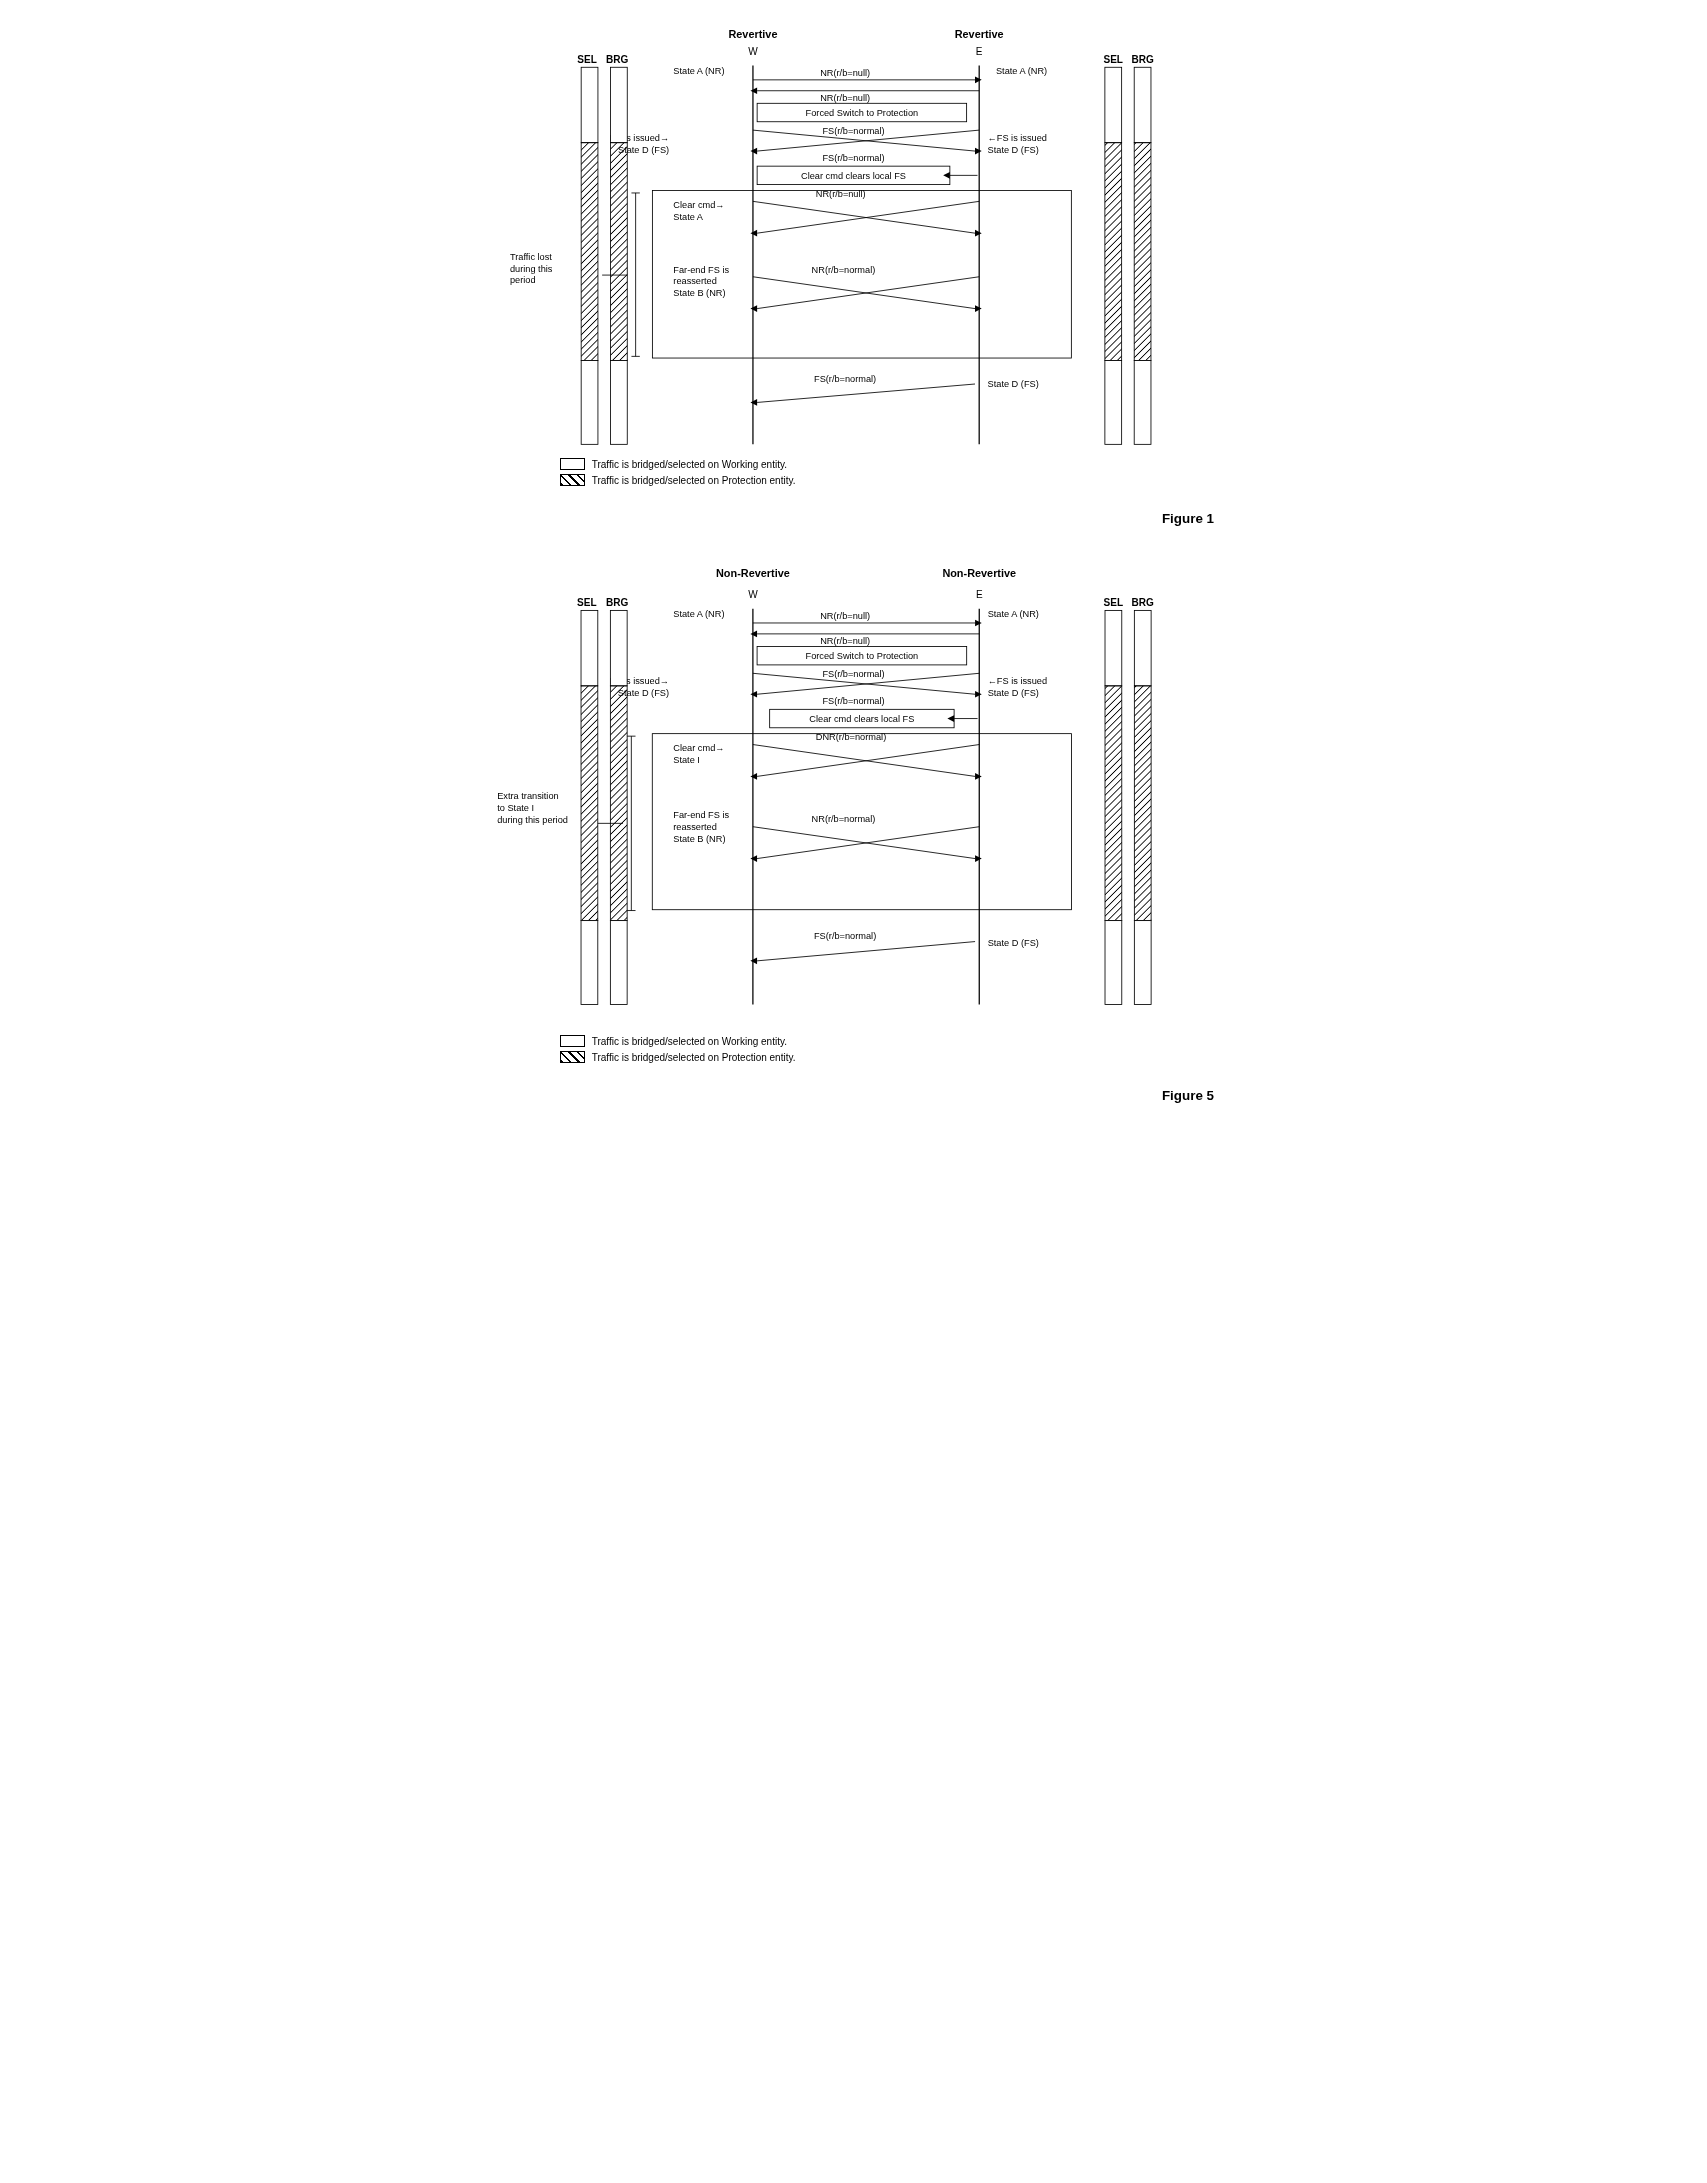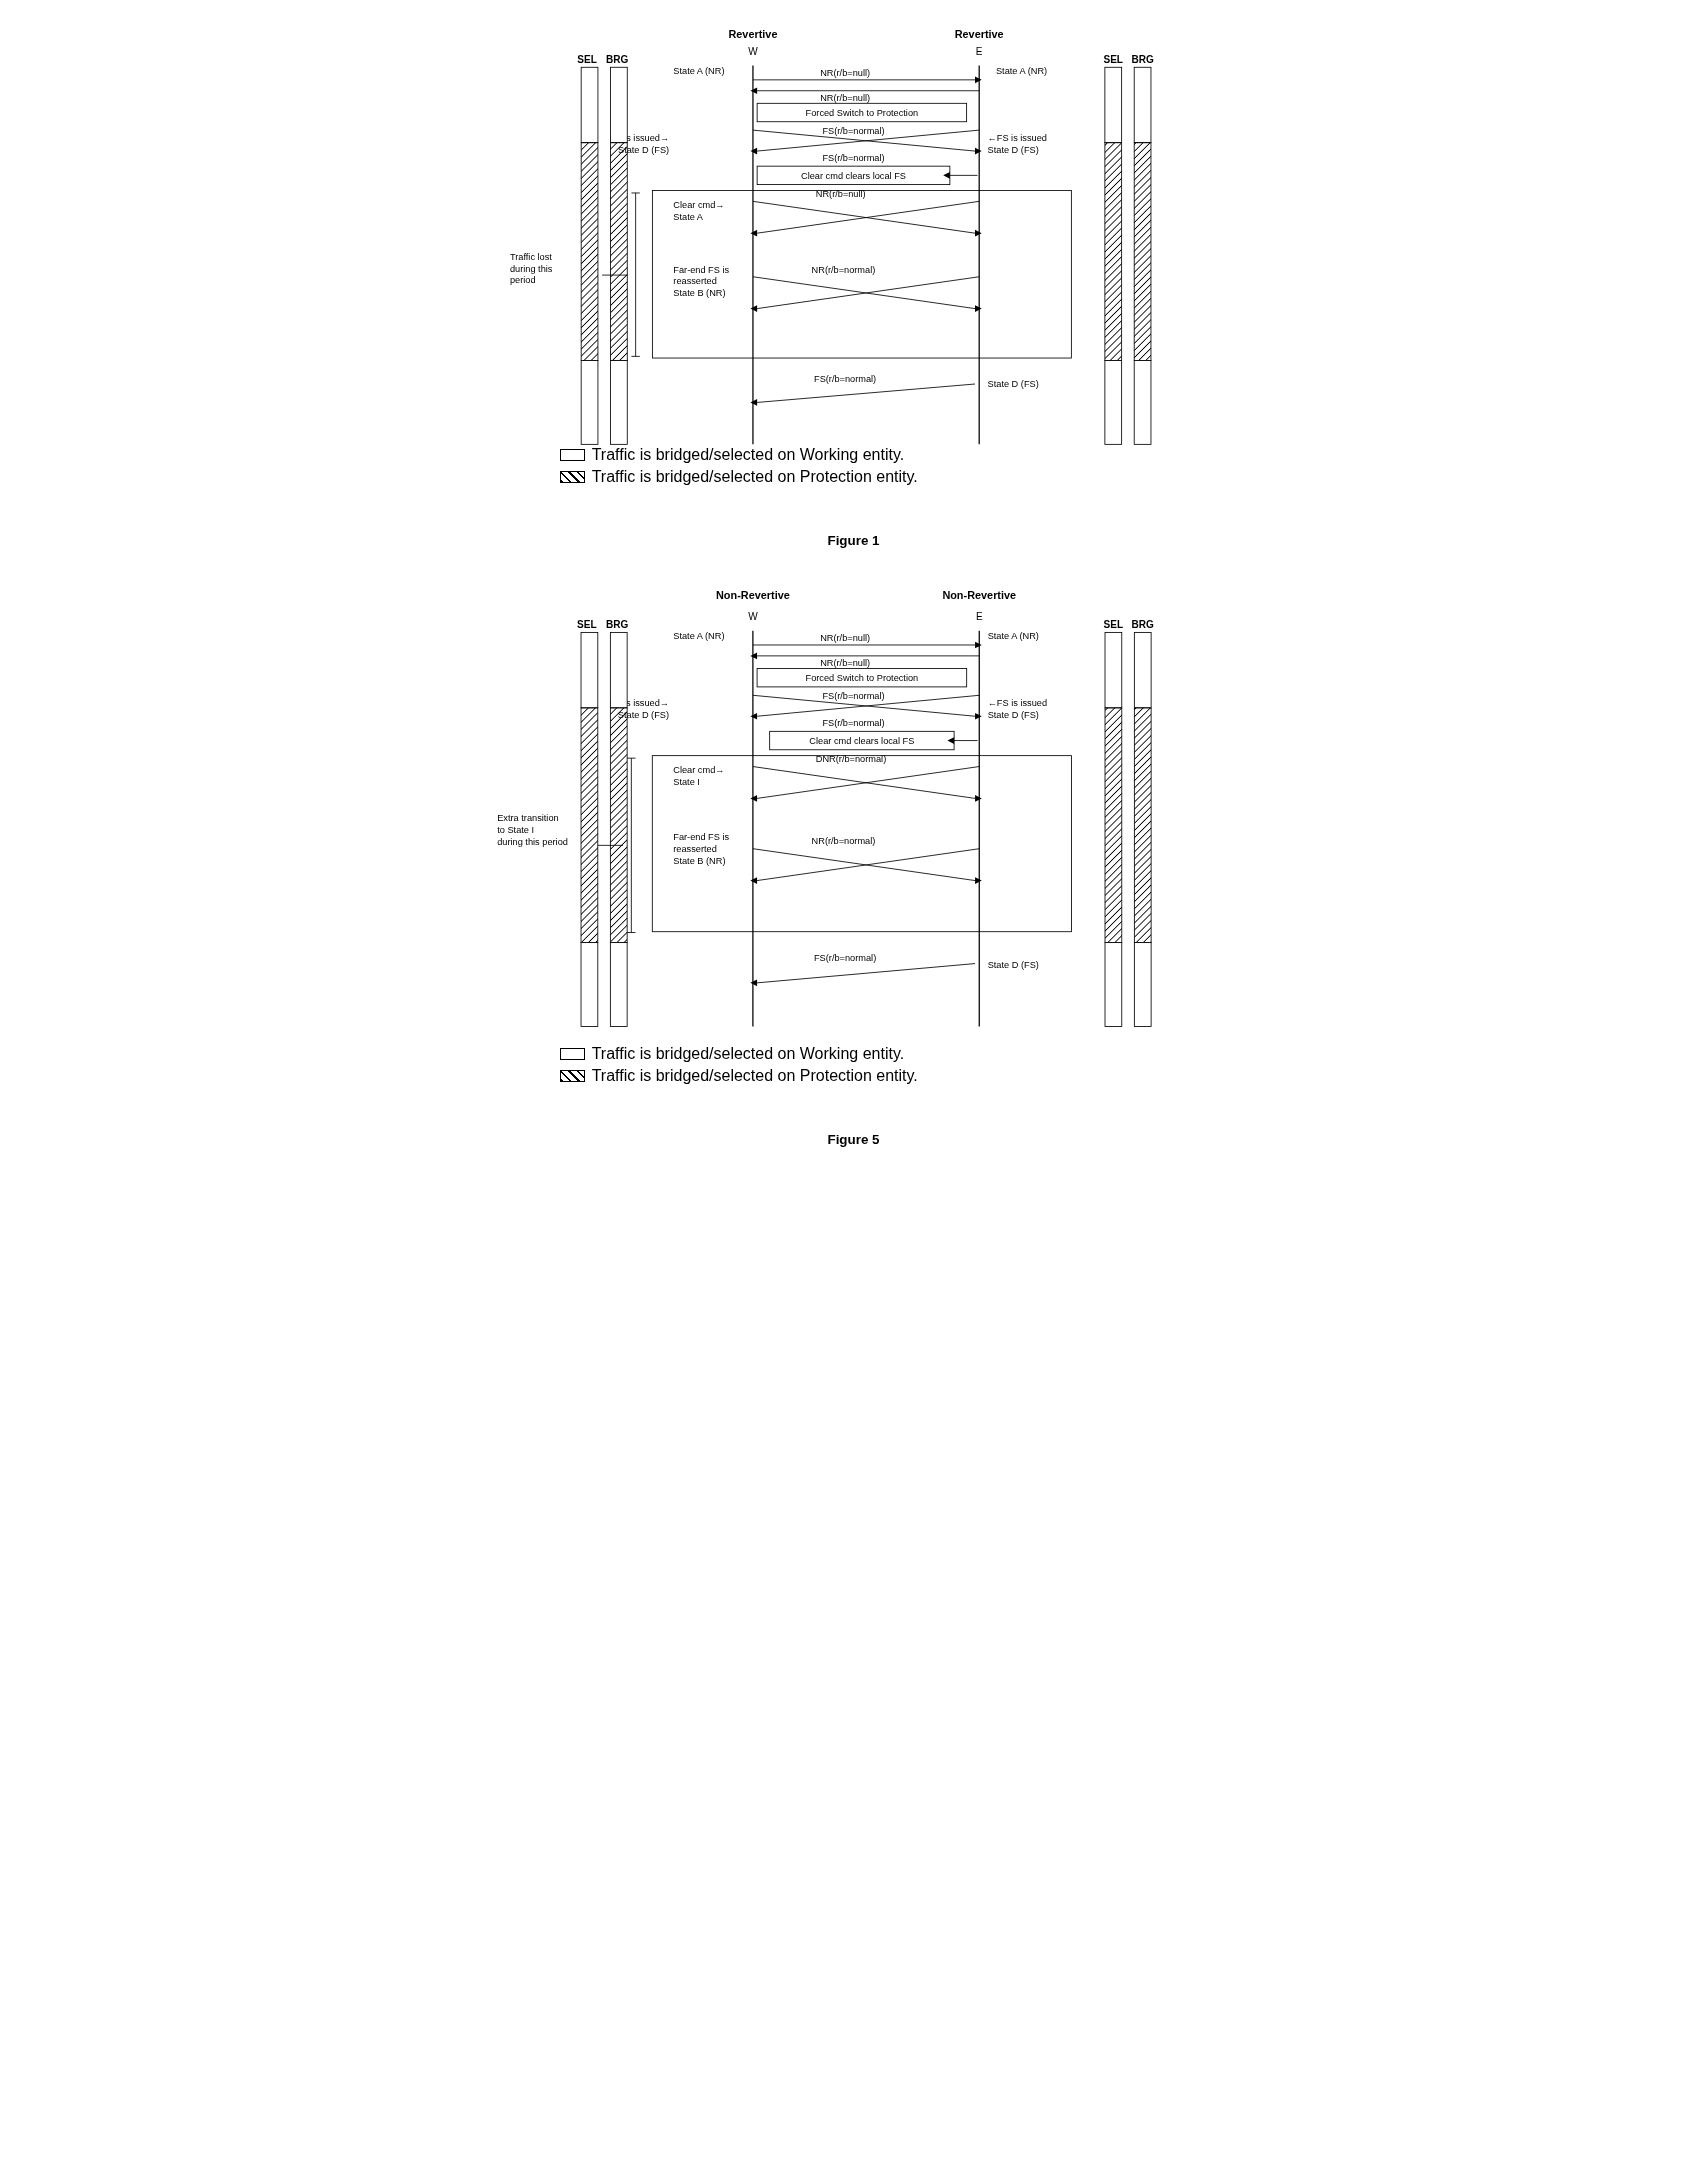--- a/index.html
+++ b/index.html
@@ -10,39 +10,39 @@
       color: #000;
       width: 755px;
       margin: 0 auto;
       padding: 17px;
     }
     .figure-container {
       width: 100%;
       margin-bottom: 34px;
     }
     .figure-title {
-      text-align: center;
+      text-align: right;
       font-weight: bold;
       font-size: 13.4px;
-      margin-top: 30px;
+      margin-top: 8px;
       margin-bottom: 17px;
     }
     .diagram {
       position: relative;
       width: 100%;
       height: 470px;
       border: none;
     }
     
     .legend {
       margin-top: 26px;
       display: flex;
       flex-direction: column;
       gap: 4.2px;
-      font-size: 16px;
+      font-size: 10px;
     }
     .legend-item {
       display: flex;
       align-items: center;
       gap: 6.7px;
     }
     .legend-white {
       width: 25px;
       height: 11.7px;
       border: 0.8px solid #000;

